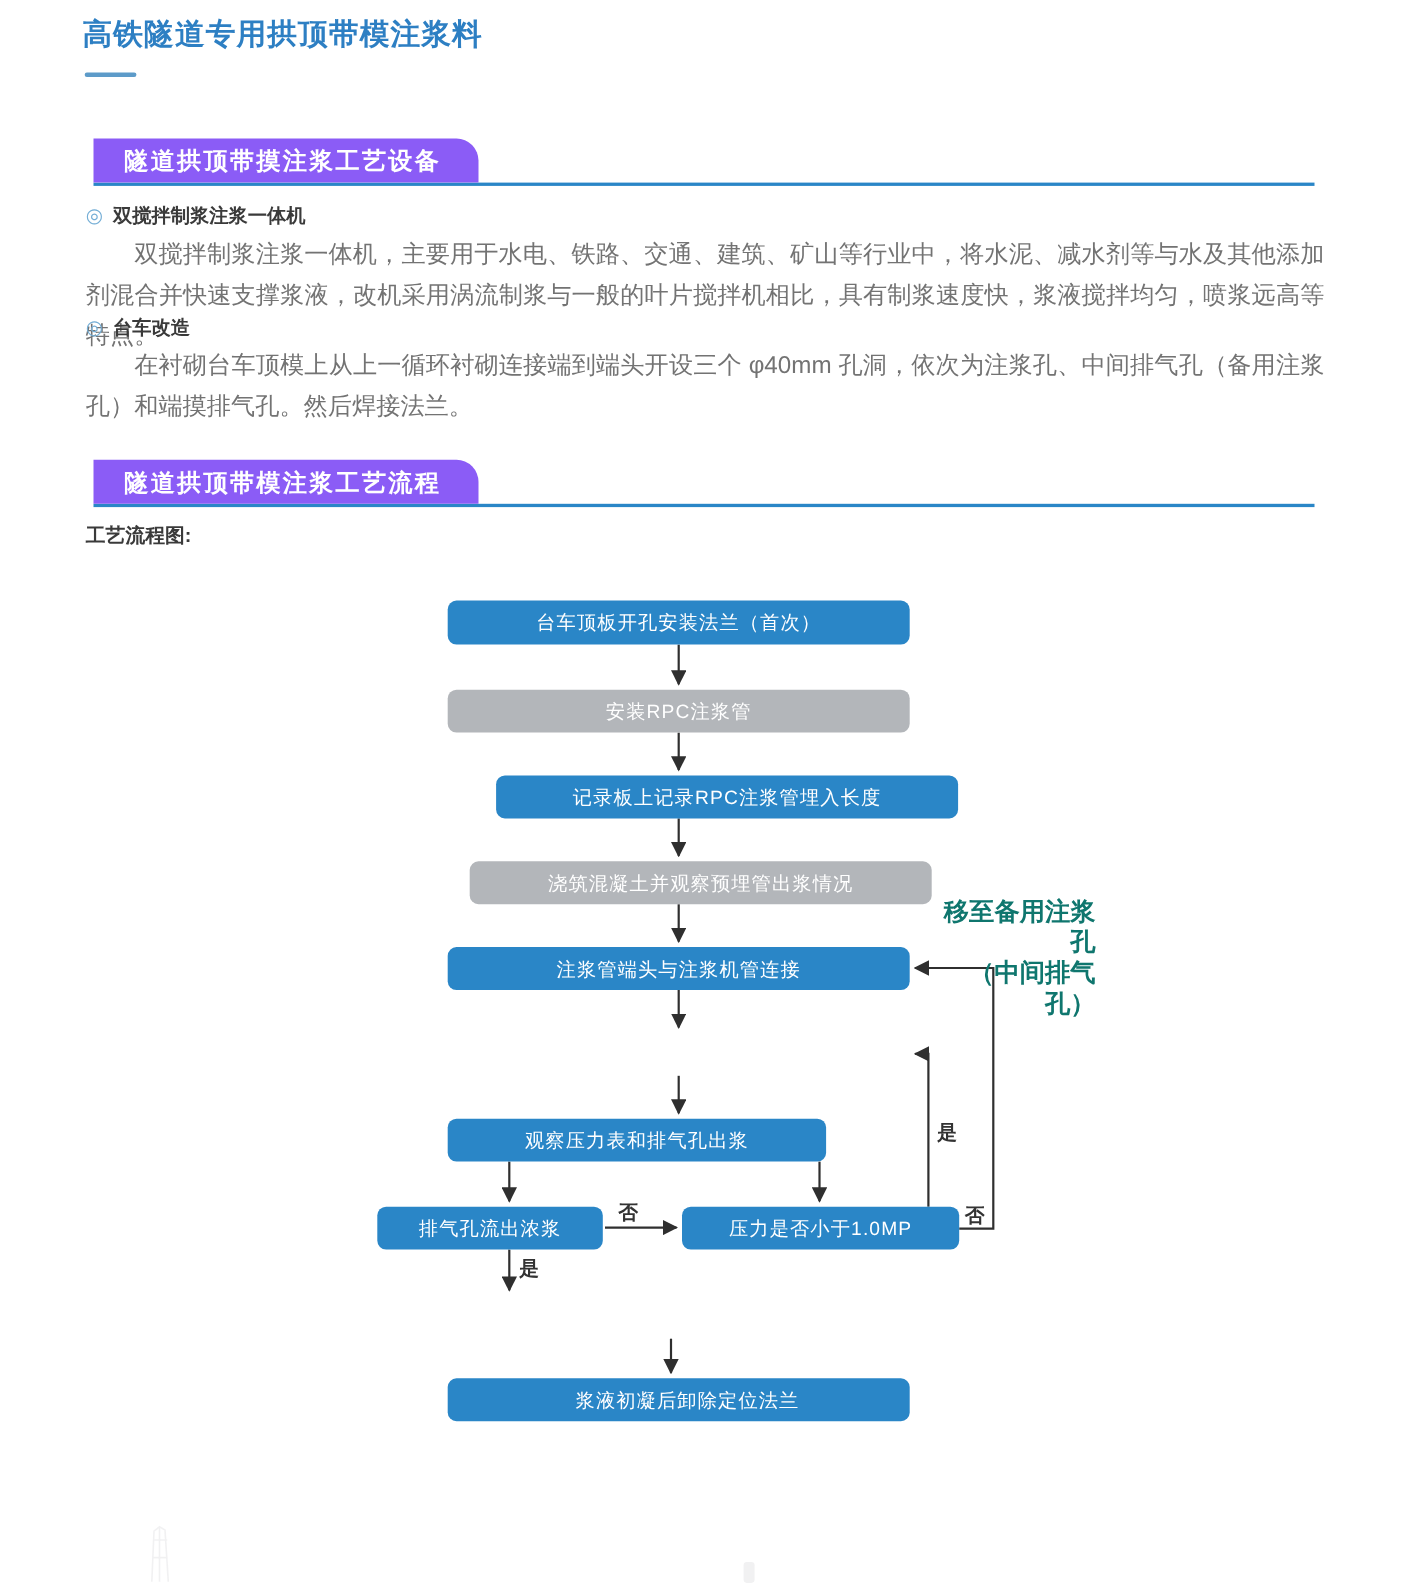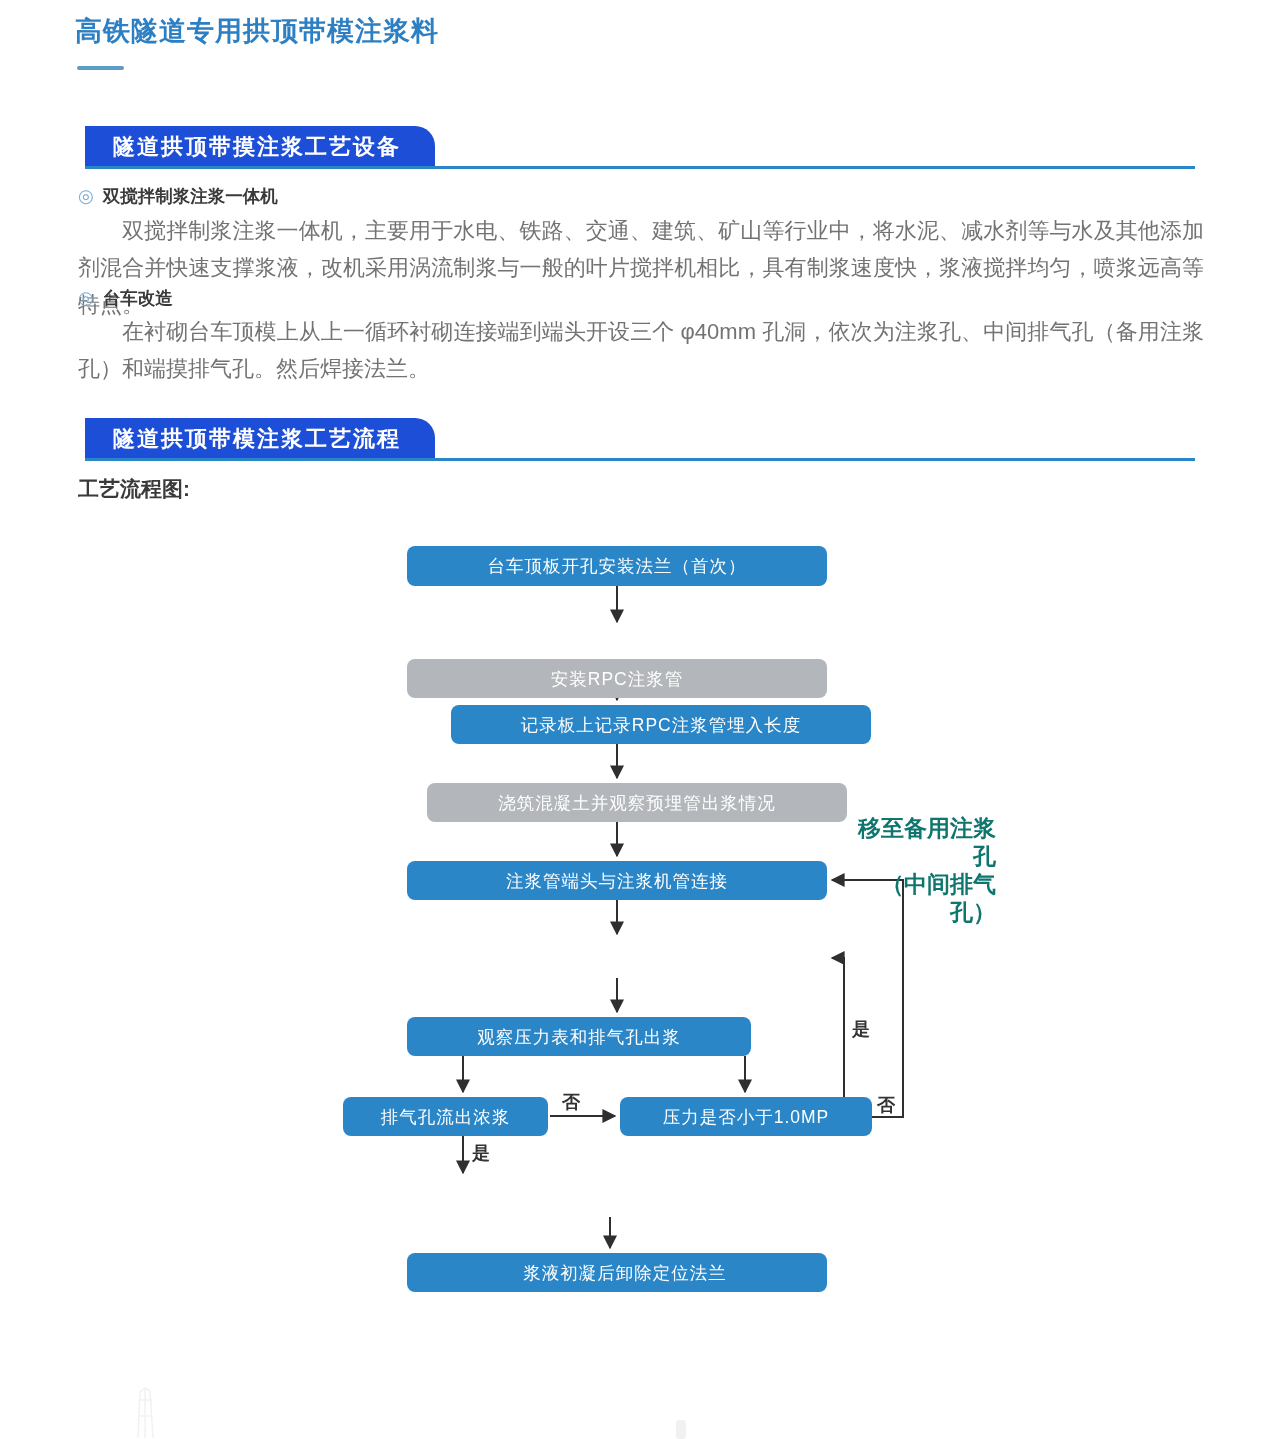--- a/index.html
+++ b/index.html
@@ -15,32 +15,32 @@
     left:75px;top:13px;font-size:27px;font-weight:bold;color:#2d7fc3;letter-spacing:1px;
   }
   .title-underline{
     left:77px;top:66px;width:47px;height:4px;background:#5d9bc9;border-radius:2px;
   }
   
   .section-header{
     left:85px;right:85px;height:40px;border-bottom:3px solid #2a86c7;
   }
   .section-badge{
-    display:inline-block;height:40px;line-height:41px;background:#1d4ed8;color:#ffffff;
+    display:inline-block;height:40px;line-height:41px;background:#8b5cf6;color:#ffffff;
     font-size:22px;font-weight:bold;letter-spacing:2px;padding:0 34px 0 28px;
     border-radius:0 20px 0 0;
   }
   
   .bullet-row{left:78px;width:1126px;font-size:17.5px;font-weight:bold;color:#3a3a3a;}
   .bullet-icon{color:#74aed6;font-size:18px;margin-right:9px;font-weight:normal;}
   .para{
     left:78px;width:1126px;font-size:22px;line-height:37px;color:#737373;
     text-indent:2em;text-align:justify;
   }
-  .flow-label{left:78px;top:475px;font-size:21px;font-weight:bold;color:#3a3a3a;text-align:center;}
+  .flow-label{left:78px;top:475px;font-size:18px;font-weight:bold;color:#3a3a3a;text-align:center;}
   
   .flowchart{left:0;top:540px;width:1280px;height:899px;}
   .fc-box{
     position:absolute;display:flex;align-items:center;justify-content:center;
     border-radius:8px;color:#ffffff;font-size:17.5px;letter-spacing:1px;
     box-sizing:border-box;
   }
   .fc-blue{background:#2a86c7;}
   .fc-gray{background:#b3b6ba;}
   .fc-svg{position:absolute;left:0;top:0;pointer-events:none;}
@@ -99,21 +99,21 @@
       <line x1="745" y1="516" x2="745" y2="552" marker-end="url(#arw)"></line>
       <line x1="550" y1="576" x2="615" y2="576" marker-end="url(#arw)"></line>
       <line x1="463" y1="596" x2="463" y2="633" marker-end="url(#arw)"></line>
       <line x1="610" y1="677" x2="610" y2="708" marker-end="url(#arw)"></line>
       <polyline points="872,577 903,577 903,340 832,340" marker-end="url(#arw)"></polyline>
       <polyline points="844,557 844,418 832,418" marker-end="url(#arw)"></polyline>
     </g>
   </svg>
 
   <div class="fc-box fc-blue" style="left:407px;top:6px;width:420px;height:40px;">台车顶板开孔安装法兰（首次）</div>
-  <div class="fc-box fc-gray" style="left:407px;top:87px;width:420px;height:39px;margin-top:32px;">安装RPC注浆管</div>
+  <div class="fc-box fc-gray" style="left:407px;top:87px;width:420px;height:39px;">安装RPC注浆管</div>
   <div class="fc-box fc-blue" style="left:407px;top:165px;width:420px;height:39px;margin-left:44px;">记录板上记录RPC注浆管埋入长度</div>
   <div class="fc-box fc-gray" style="left:427px;top:243px;width:420px;height:39px;">浇筑混凝土并观察预埋管出浆情况</div>
   <div class="fc-box fc-blue" style="left:407px;top:321px;width:420px;height:39px;">注浆管端头与注浆机管连接</div>
   <div class="fc-box fc-blue" style="left:407px;top:477px;width:344px;height:39px;">观察压力表和排气孔出浆</div>
   <div class="fc-box fc-blue" style="left:343px;top:557px;width:205px;height:39px;">排气孔流出浓浆</div>
   <div class="fc-box fc-blue" style="left:620px;top:557px;width:252px;height:39px;">压力是否小于1.0MP</div>
   <div class="fc-box fc-blue" style="left:407px;top:713px;width:420px;height:39px;padding-left:16px;">浆液初凝后卸除定位法兰</div>
 
   <div class="fc-tag" style="left:562px;top:553px;">否</div>
   <div class="fc-tag" style="left:472px;top:604px;">是</div>

